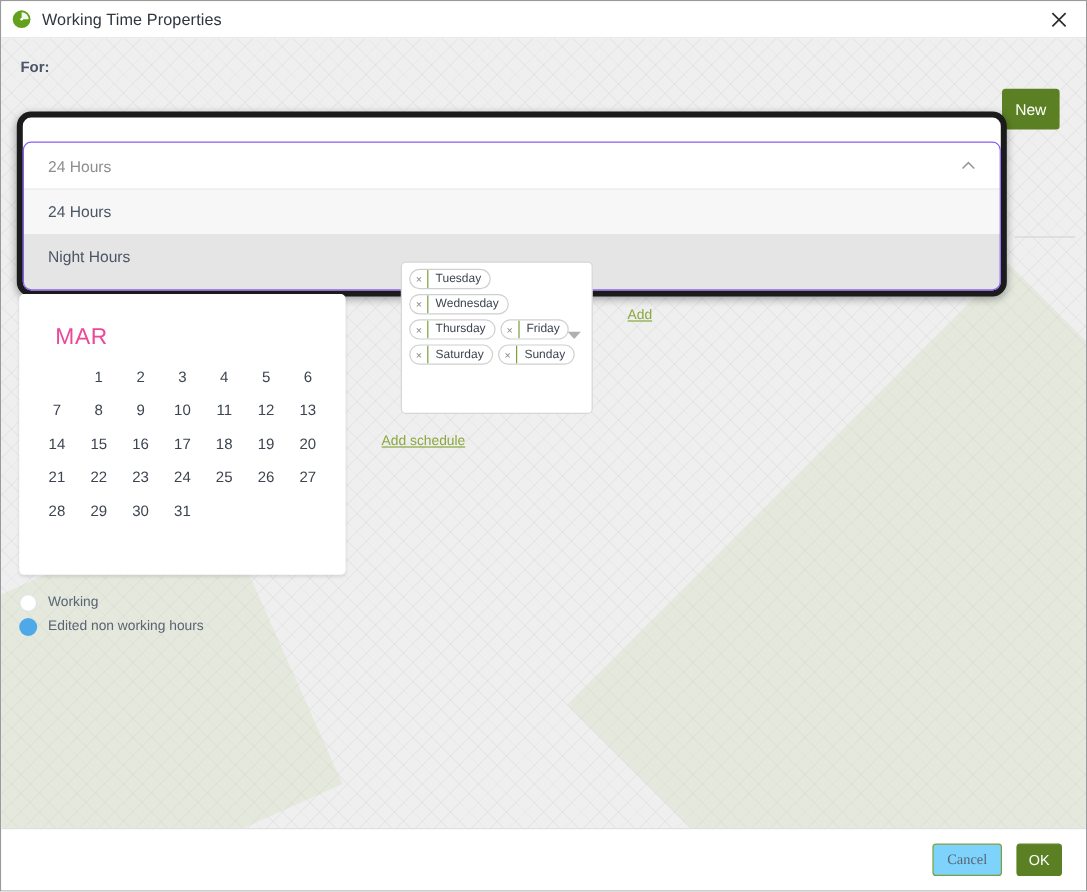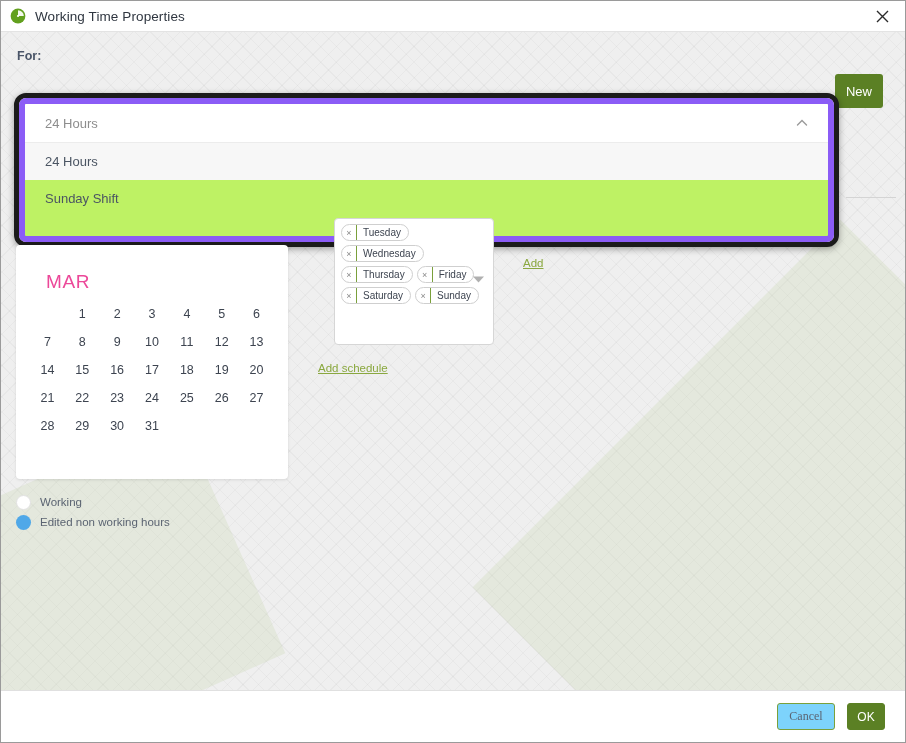--- a/index.html
+++ b/index.html
@@ -117,24 +117,25 @@
     left: 13px; top: 61px;
     width: 825px; height: 154px;
     border: 5px solid #1b1b1b;
     border-radius: 12px;
     background: #ffffff;
     box-shadow: 0 2px 7px rgba(0,0,0,0.35);
   }
   .combo-inner {
     position: absolute;
     inset: 0;
-    border: 6px solid #8b5cf6;
+    border: 1px solid #8b5cf6;
     border-radius: 7px;
-    background: #bef264;
+    background: #e5e5e5;
     overflow: hidden;
+    margin-top: 20px;
   }
   .combo-value {
     position: relative;
     height: 38px;
     display: flex;
     align-items: center;
     padding: 0 12px 0 20px;
     font-size: 13px;
     color: #8d8d8d;
     background: #ffffff;
@@ -334,21 +335,21 @@
           <svg class="combo-caret" viewBox="0 0 16 16">
             <path d="M3.5 10 L8 5.5 L12.5 10" stroke="#9a9a9a" stroke-width="1.4" fill="none" stroke-linecap="round"></path>
           </svg>
         </div>
 
         <div class="combo-list">
           <div class="combo-item hl">
             <span>24 Hours</span>
           </div>
           <div class="combo-item">
-            <span>Sunday Shift</span>
+            <span>Night Hours</span>
           </div>
         </div>
 
       </div>
     </div>
 
     <div class="cal-card">
       <div class="cal-month">MAR</div>
       <div class="cal-grid" id="cal-grid">
           <div class="cal-cell blank"></div>

